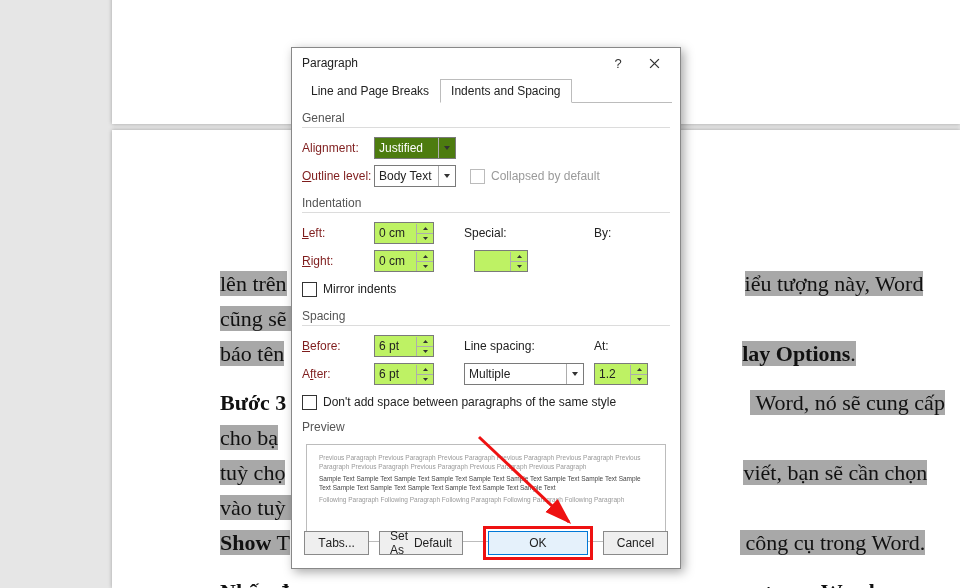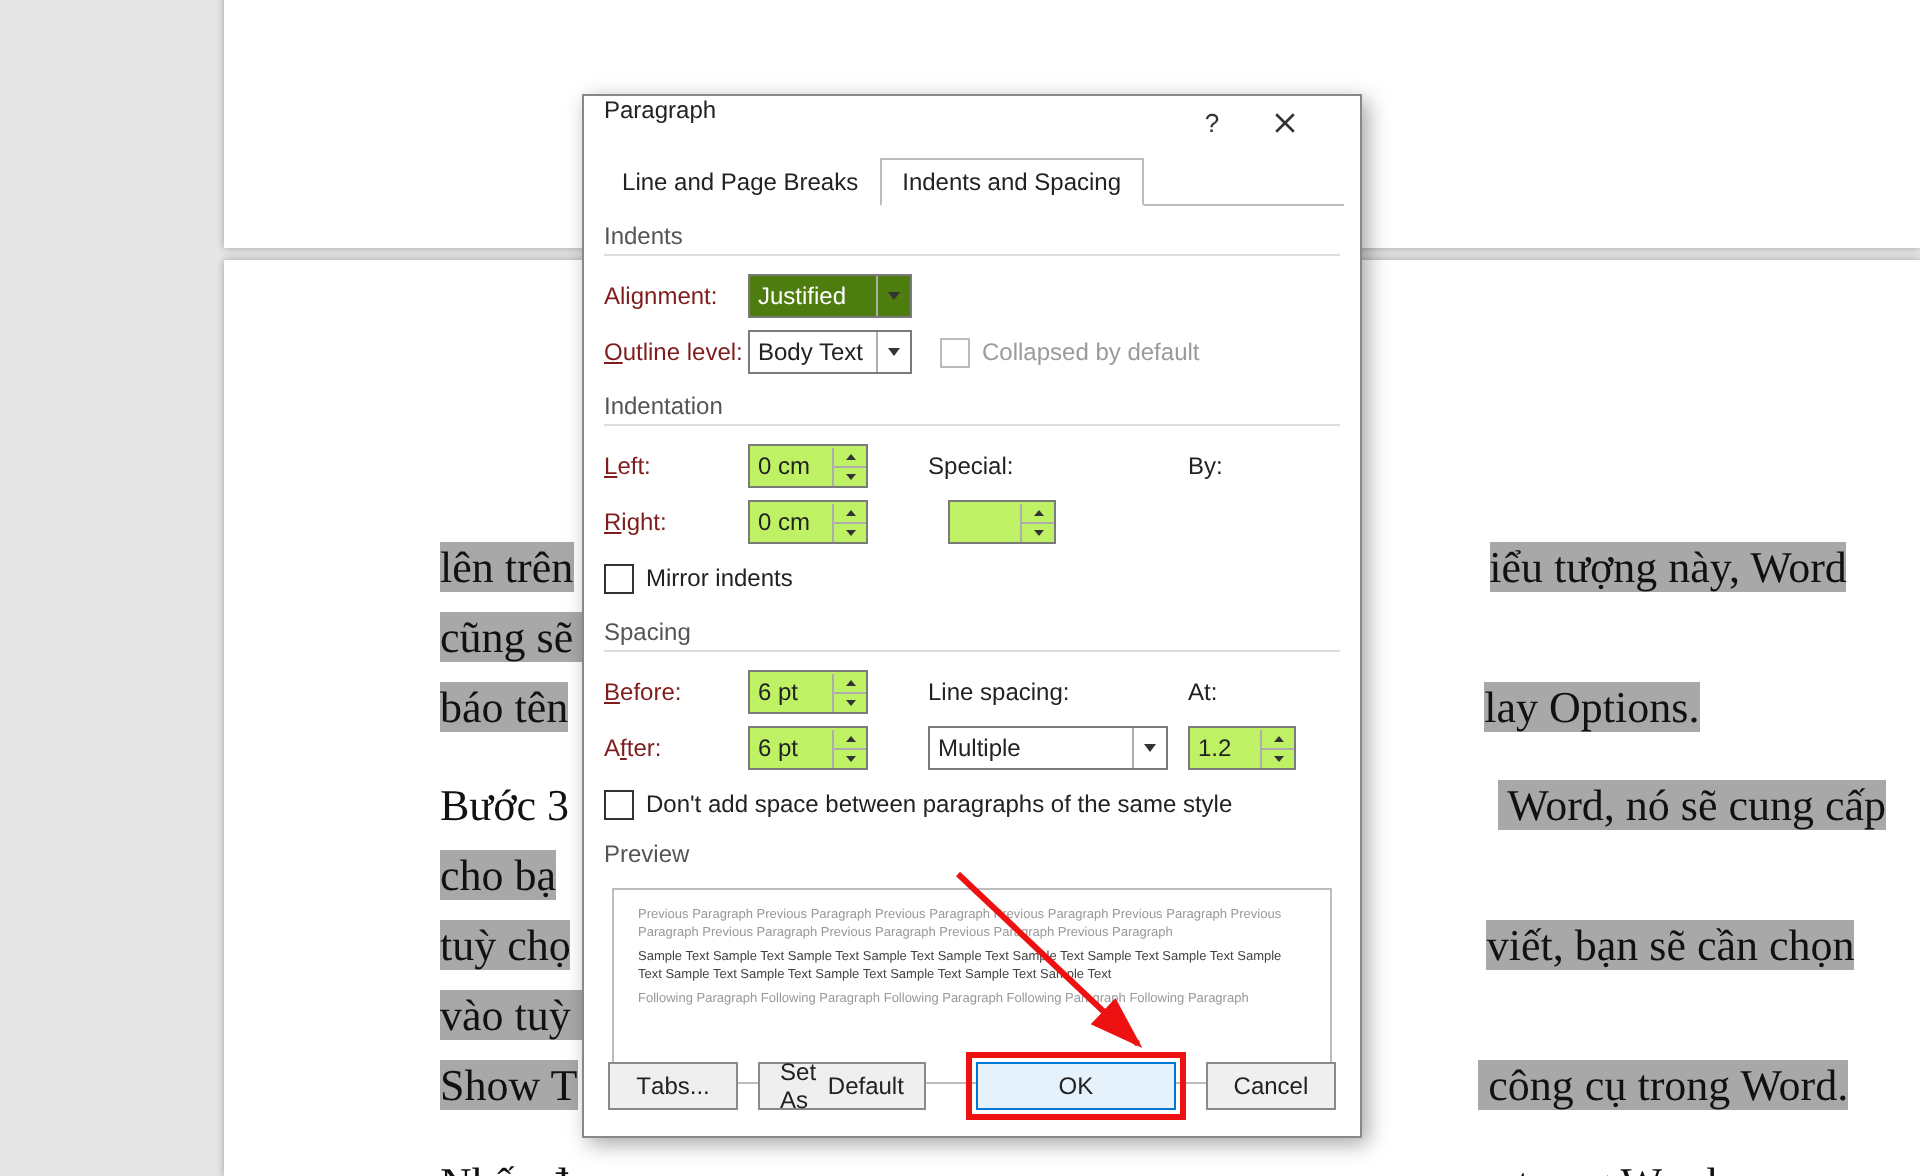--- a/index.html
+++ b/index.html
@@ -2,23 +2,23 @@
 <html><head>
 <meta charset="utf-8">
 <style>
 html,body{margin:0;padding:0;width:960px;height:588px;overflow:hidden;font-family:"Segoe UI","Helvetica Neue",Arial,sans-serif;font-size:13px;color:#222;background:#e6e6e6}
 .page-gap{position:absolute;left:0;width:960px;top:0;height:588px;background:#e6e6e6}
 .doc-page{position:absolute;background:#fff;box-shadow:0 0 4px rgba(0,0,0,.3)}
 .doc-page.top{left:112px;top:-100px;width:848px;height:224px}
 .doc-page.bottom{left:112px;top:130px;width:848px;height:458px}
 .doc-body{position:absolute;left:220px;top:266px;width:740px;font-family:"Times New Roman",serif;font-size:22px;line-height:35px;color:#111}
 .doc-body .hl{background:#a8a8a8}
-.doc-body b{font-weight:400}
+.doc-body b{font-weight:700}
 .dialog{position:absolute;left:291px;top:47px;width:388px;height:520px;background:#fff;border:1px solid #888;box-shadow:3px 3px 10px rgba(0,0,0,.35)}
-.titlebar{height:30px;display:flex;padding:0 20px 0 10px}
+.titlebar{height:30px;display:flex;align-items:center;padding:0 8px 0 10px}
 .titlebar .title{flex:1;font-size:12px}
 .titlebar .tbtn{width:36px;height:26px;display:flex;align-items:center;justify-content:center;font-size:13px;color:#333}
 .tabs{display:flex;border-bottom:1px solid #bcbcbc;margin:0 8px}
 .tab{padding:4px 10px;font-size:12px;border:1px solid transparent;border-bottom:none;position:relative;top:1px;background:#fff}
 .tab.active{border-color:#bcbcbc;border-bottom:1px solid #fff}
 .groupbox{margin:8px 10px 0 10px;font-size:12px;position:relative}
 .grouplabel{color:#555;font-size:12px;padding-bottom:2px;border-bottom:1px solid #dcdcdc;margin-bottom:8px}
 .row{display:flex;align-items:center;height:24px;margin-bottom:4px}
 .lbl{width:72px;font-size:12px;color:#7f1d1d}
 .lbl .ul{text-decoration:underline}
@@ -70,21 +70,21 @@
         </svg>
     </div>
   </div>
 
   <div class="tabs">
     <div class="tab"><span class="ul">L</span>ine and <span class="ul">P</span>age Breaks</div>
     <div class="tab active"><span>Indents and Spacing</span></div>
   </div>
 
   <div class="groupbox">
-    <div class="grouplabel">Indents</div>
+    <div class="grouplabel">General</div>
     <div class="row">
       <div class="lbl">Ali<span class="ul">g</span>nment:</div>
       <div class="dd sel" style="width:80px">
         <span class="val">Justified</span>
         <span class="arrow">
             <svg viewBox="0 0 8 8">
               <path d="M1 2 L4 6 L7 2 Z" fill="#333"></path>
             </svg>
           </span>
       </div>

